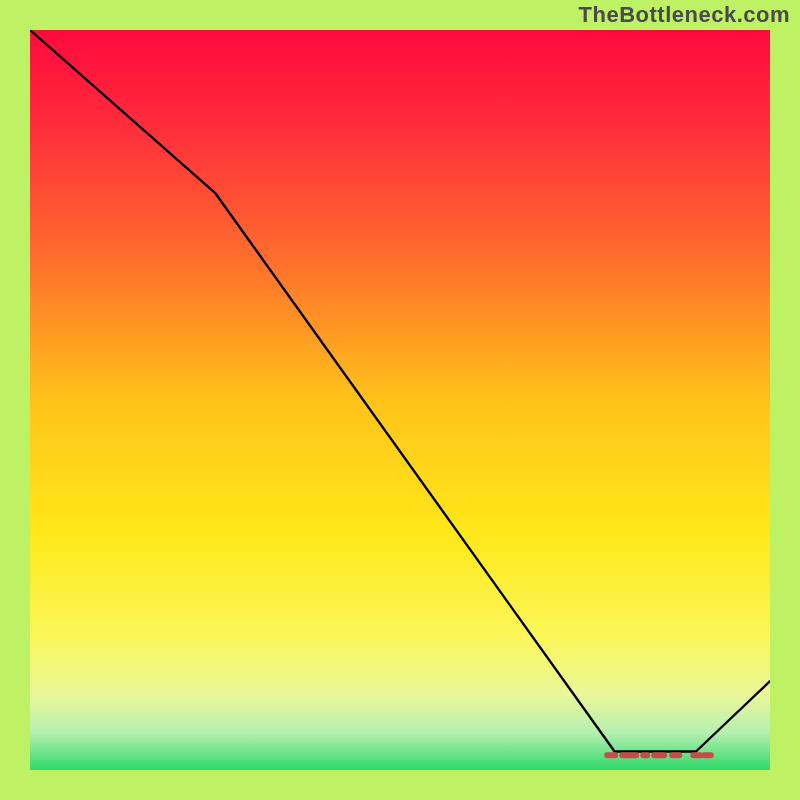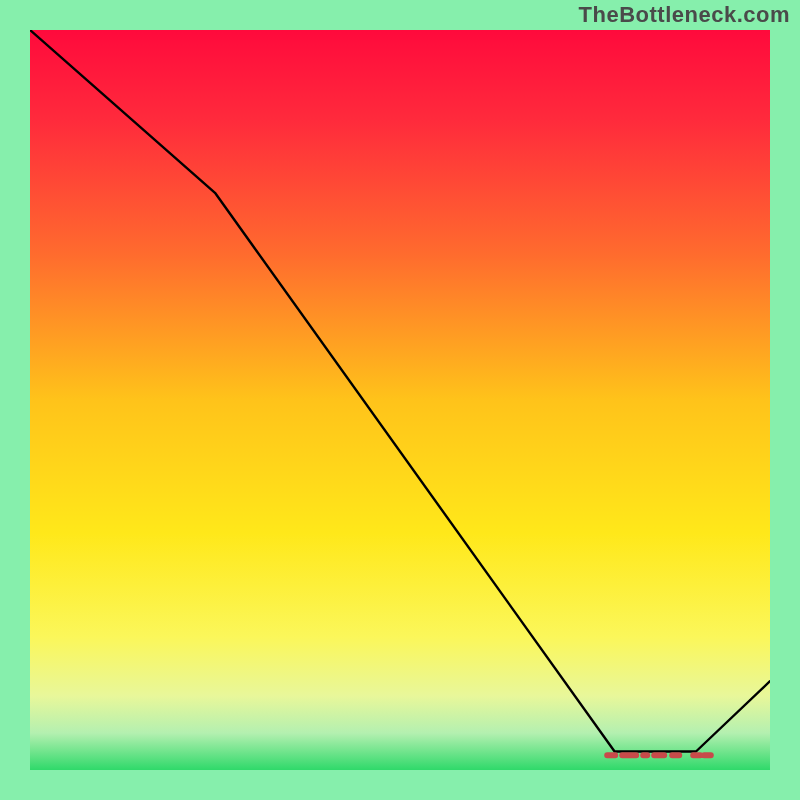--- a/index.html
+++ b/index.html
@@ -1,21 +1,21 @@
 <!DOCTYPE html>
 <html><head>
 <meta charset="utf-8">
 <style>
   * { margin: 0; padding: 0; box-sizing: border-box; }
   html, body { width: 800px; height: 800px; background: #000; overflow: hidden; }
   .stage {
     position: relative;
     width: 800px;
     height: 800px;
-    background: #86efac;
+    background: #bef264;
   }
   .watermark {
     position: absolute;
     top: 2px;
     right: 10px;
     color: #4a4a4a;
     font-family: Arial, Helvetica, sans-serif;
     font-size: 22px;
     font-weight: bold;
     letter-spacing: 0.5px;

